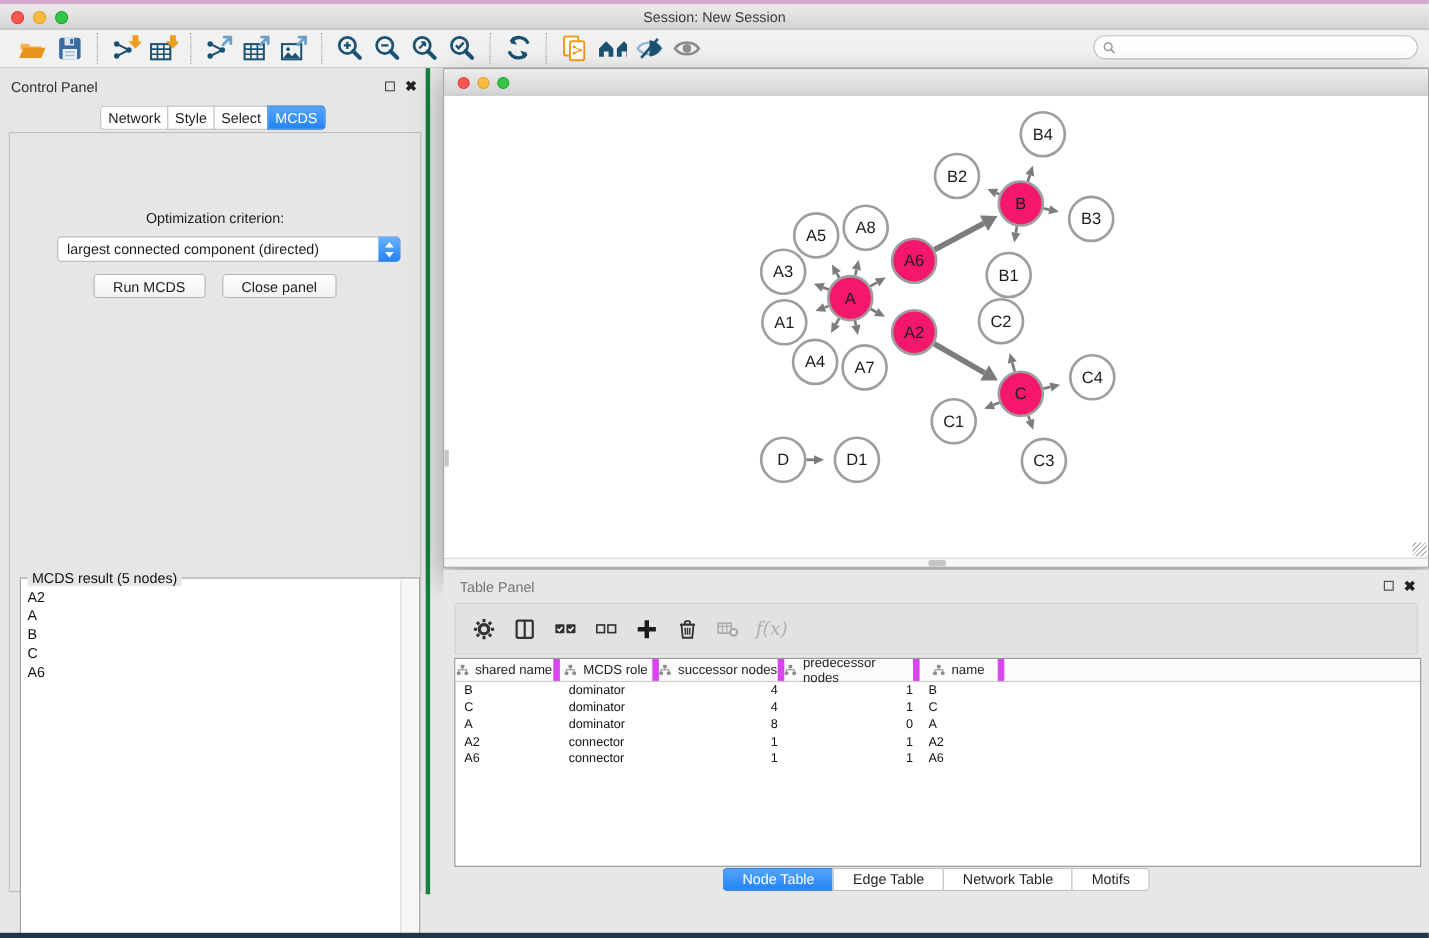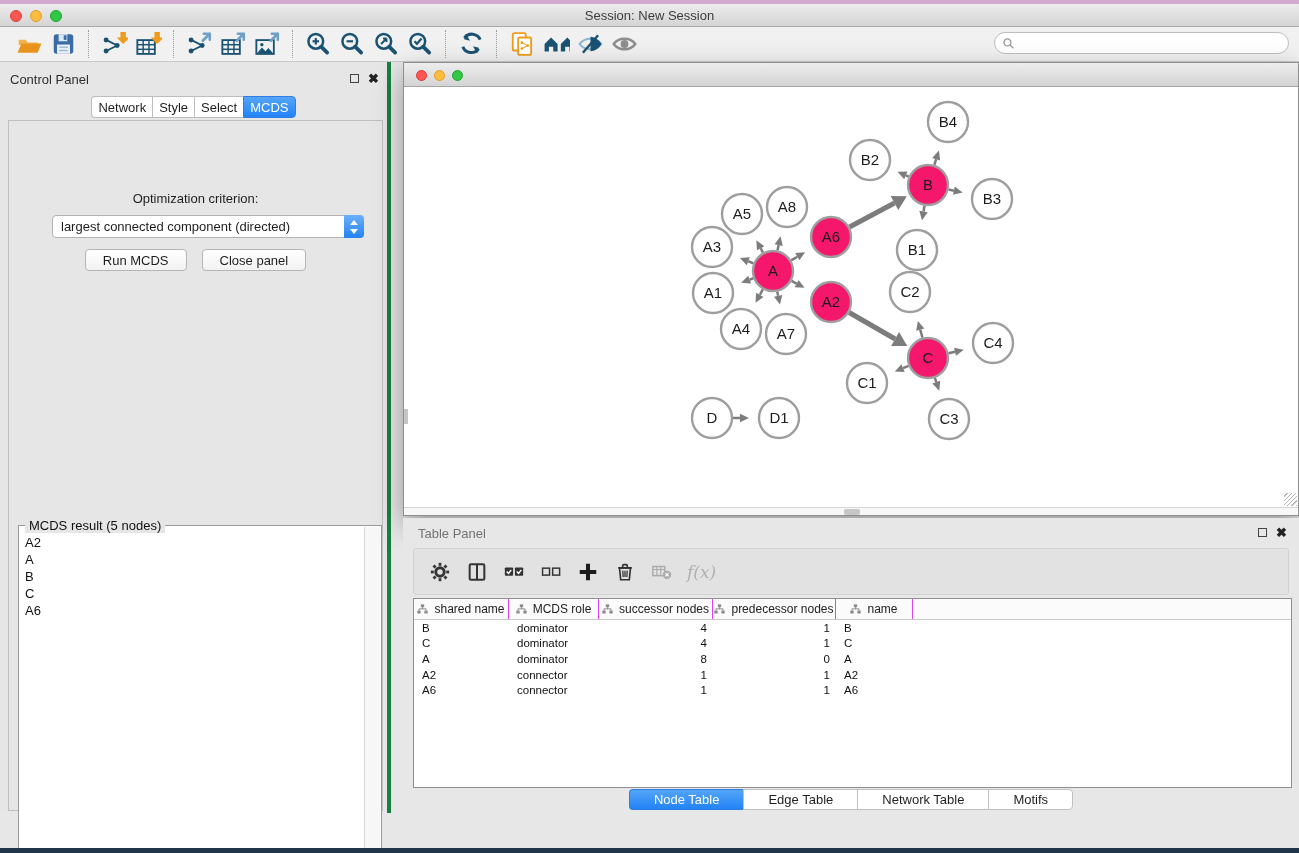--- a/index.html
+++ b/index.html
@@ -93,29 +93,29 @@
   .tp-header .ph-title { position:absolute; left:15px; top:2px; font-size:13px; color:#737373; }
   .tp-toolbar { position:absolute; left:10px; top:30px; width:876px; height:47px; background:#e2e2e2;
     border:1px solid #d2d2d2; border-radius:3px; display:flex; align-items:center; padding-left:14px; gap:13px; }
   .tp-tool { width:24px; height:24px; display:flex; align-items:center; justify-content:center; }
   .fx-label { font-family:"DejaVu Serif", serif; font-style:italic; font-size:17px; color:#b0b0b0; }
 
   .data-table { position:absolute; left:10px; top:80px; width:879px; height:190px; background:#fff;
     border:1px solid #8f8f8f; overflow:hidden; }
   .tbl-head { display:flex; height:21px; background:#fbfbfb; border-bottom:1px solid #c9c9c9; }
   .th-cell { display:flex; align-items:center; justify-content:center; gap:6px; font-size:12px; color:#222;
-    border-right:1px solid #d946ef; position:relative; }
+    border-right:6px solid #d946ef; position:relative; }
   .th-cell svg { flex:0 0 auto; }
   .tbl-row { display:flex; height:15.6px; align-items:center; }
   .td-cell { font-size:11.5px; color:#111; overflow:hidden; white-space:nowrap; }
   .td-left { text-align:left; padding-left:8px; }
   .td-right { text-align:right; padding-right:6px; }
 
   .tp-tabs { position:absolute; left:0; top:271px; width:100%; display:flex; justify-content:center; }
-  .tp-tab { height:21px; padding:0 24px; background:#fff; border:1px solid #c0c0c0; border-right:none;
+  .tp-tab { height:21px; padding:0 17px; background:#fff; border:1px solid #c0c0c0; border-right:none;
     font-size:13px; color:#1f1f1f; display:flex; align-items:center; }
   .tp-tab:first-child { border-radius:4px 0 0 4px; }
   .tp-tab:last-child { border-radius:0 4px 4px 0; border-right:1px solid #c0c0c0; }
   .tp-tab.active { background:linear-gradient(#55a5f8,#2283f6); color:#fff; border-color:#2e7de0; }
 
   
   .status-bar { position:absolute; left:0; top:813px; width:1299px; height:35px; background:#ececec;
     border-top:1px solid #c4c4c4; }
   .list-btn { position:absolute; left:10px; top:8px; width:28px; height:22px; background:#f5f5f5;
     border:1px solid #b9b9b9; border-radius:3px; display:flex; align-items:center; justify-content:center; }

